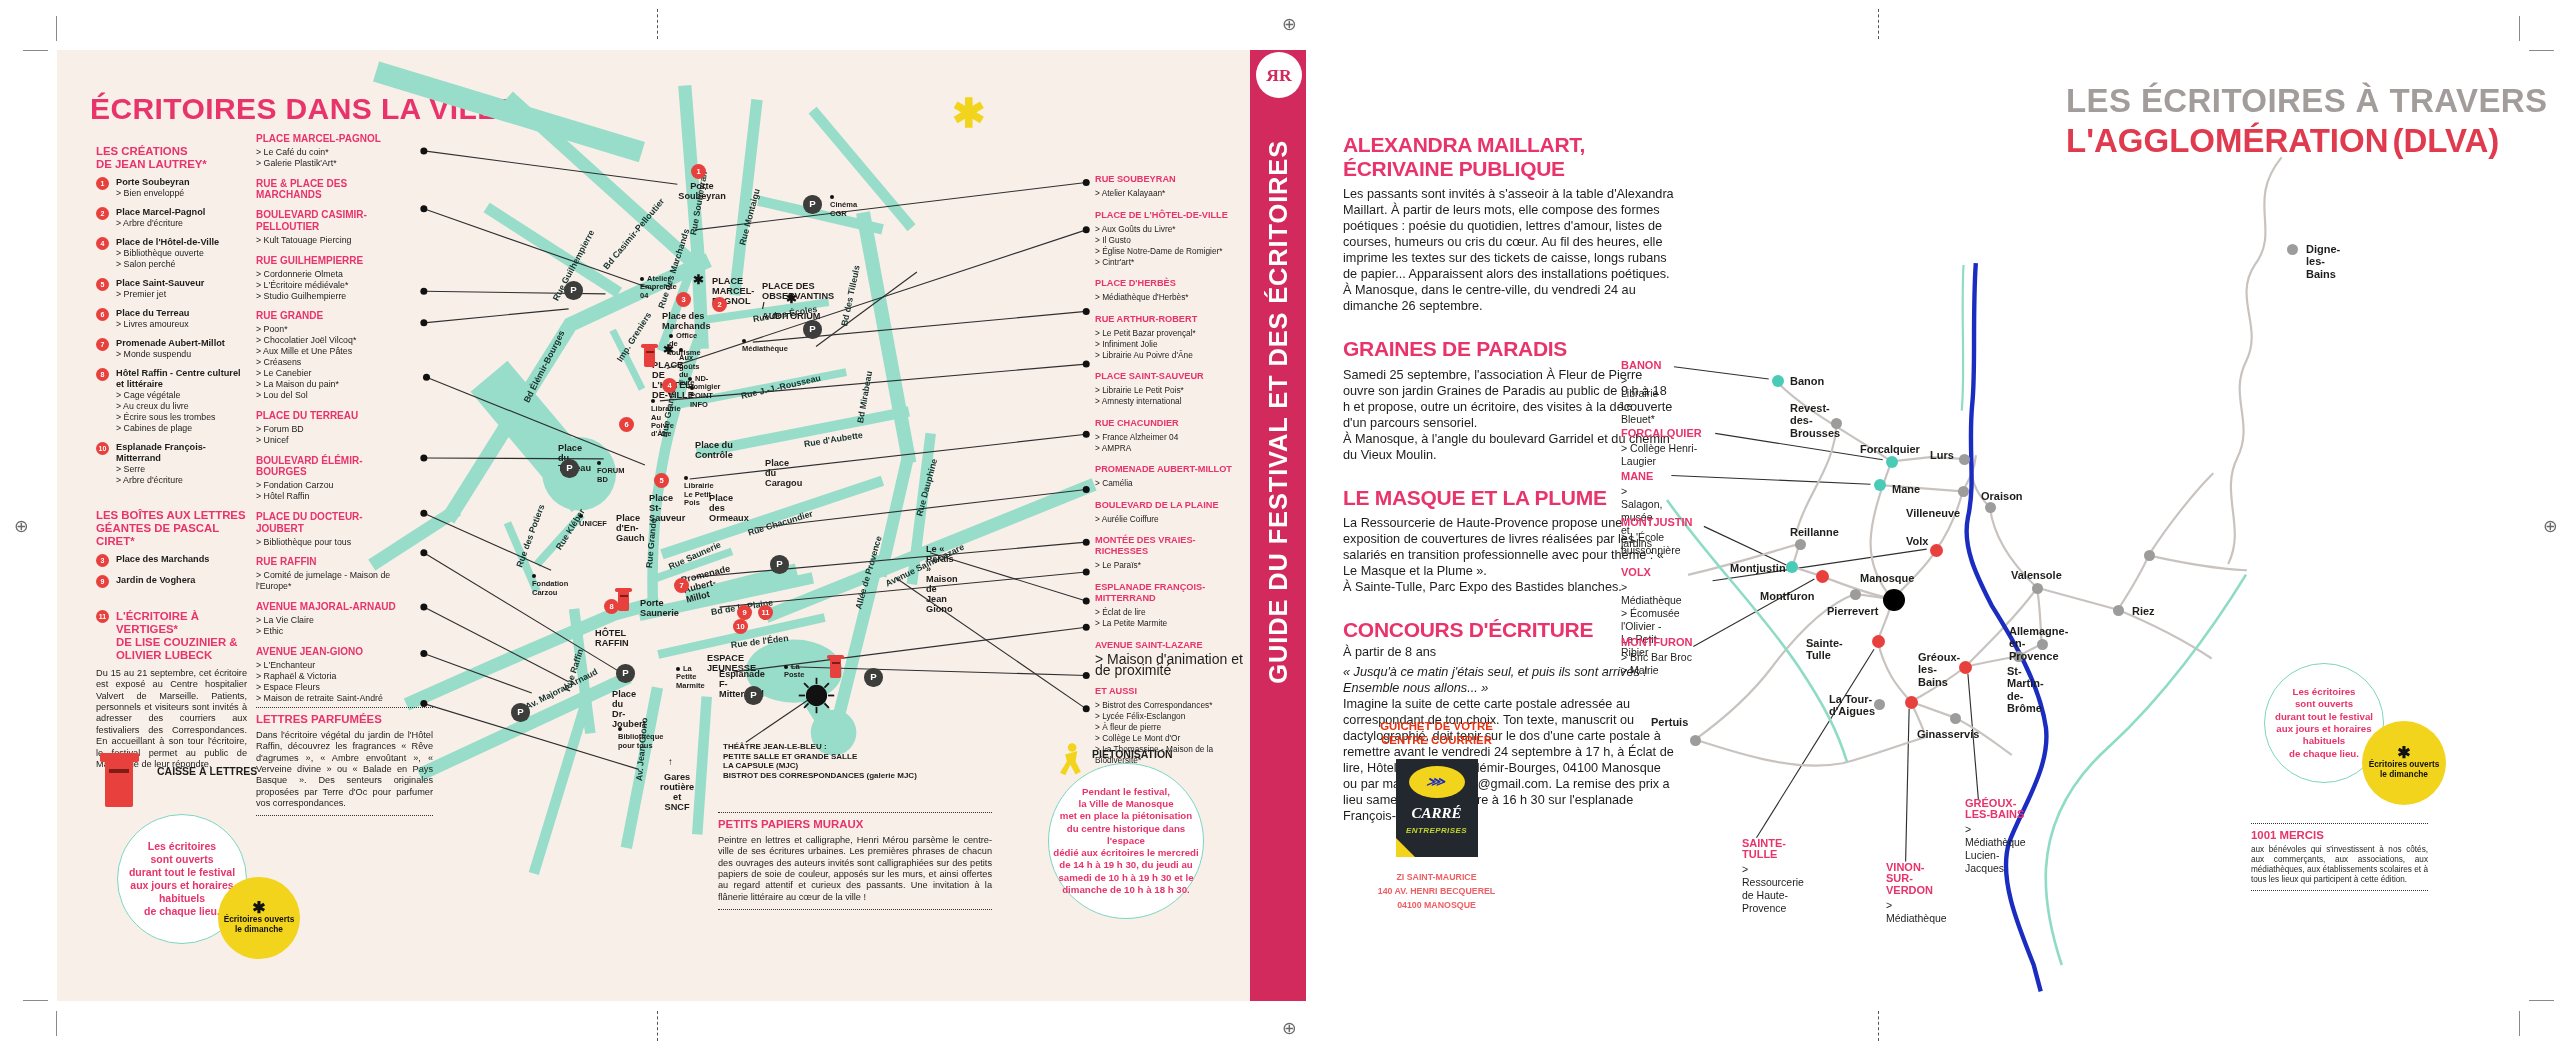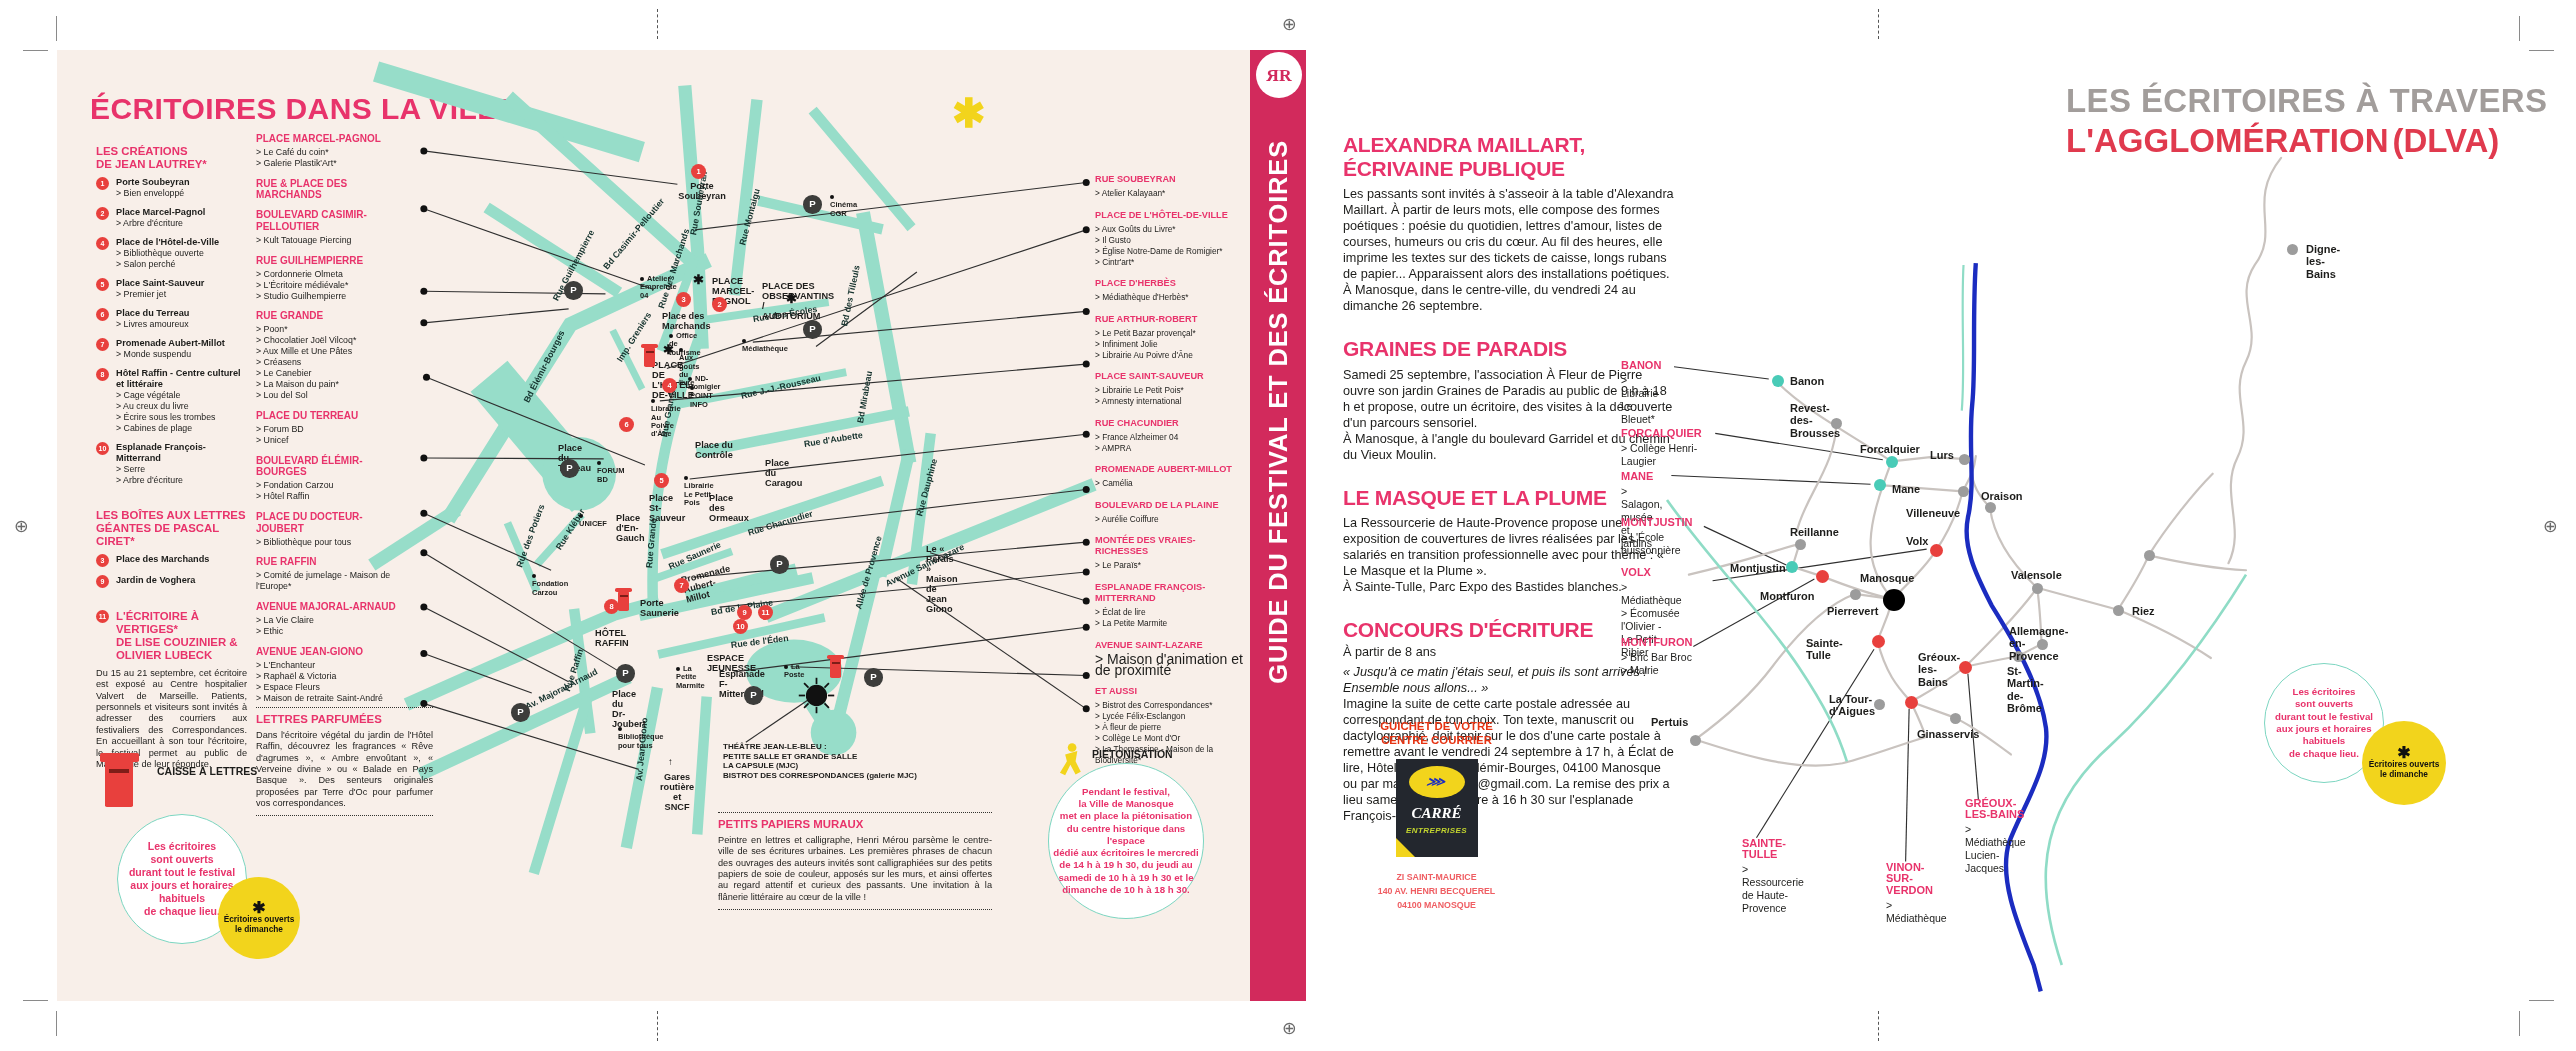--- a/index.html
+++ b/index.html
@@ -790,20 +790,26 @@
       <div class="g-label" style="position: absolute; left: 1886px; top: 862px;">
         <div class="vh">VINON-SUR-VERDON</div>
         <div class="vl">&gt; Médiathèque</div>
       </div>
       <div class="g-label" style="position: absolute; left: 1965px; top: 798px;">
         <div class="vh">GRÉOUX-LES-BAINS</div>
         <div class="vl">&gt; Médiathèque Lucien-Jacques</div>
       </div>
     </div>
 
+  <div class="abs" style="left:2251px;top:823px;width:177px;">
+    <div class="dotted" style="margin-bottom:5.3px;"></div>
+    <div class="sec-h" style="margin:0 0 2.6px;">1001 MERCIS</div>
+    <div class="para" style="font-size:8.2px;line-height:10px;">aux bénévoles qui s'investissent à nos côtés, aux commerçants, aux associations, aux médiathèques, aux établissements scolaires et à tous les lieux qui participent à cette édition.</div>
+    <div class="dotted" style="margin-top:5.3px;"></div>
+  </div>
 
   <div class="note-circle" style="left:2264px;top:663px;width:118px;height:118px;">
     <span class="t" style="font-size:9.7px;line-height:12.3px;">Les écritoires
 sont ouverts
 durant tout le festival
 aux jours et horaires
 habituels
 de chaque lieu.</span>
   </div>
   <div class="sun-circle" style="left:2362px;top:721px;width:84px;height:84px;">

